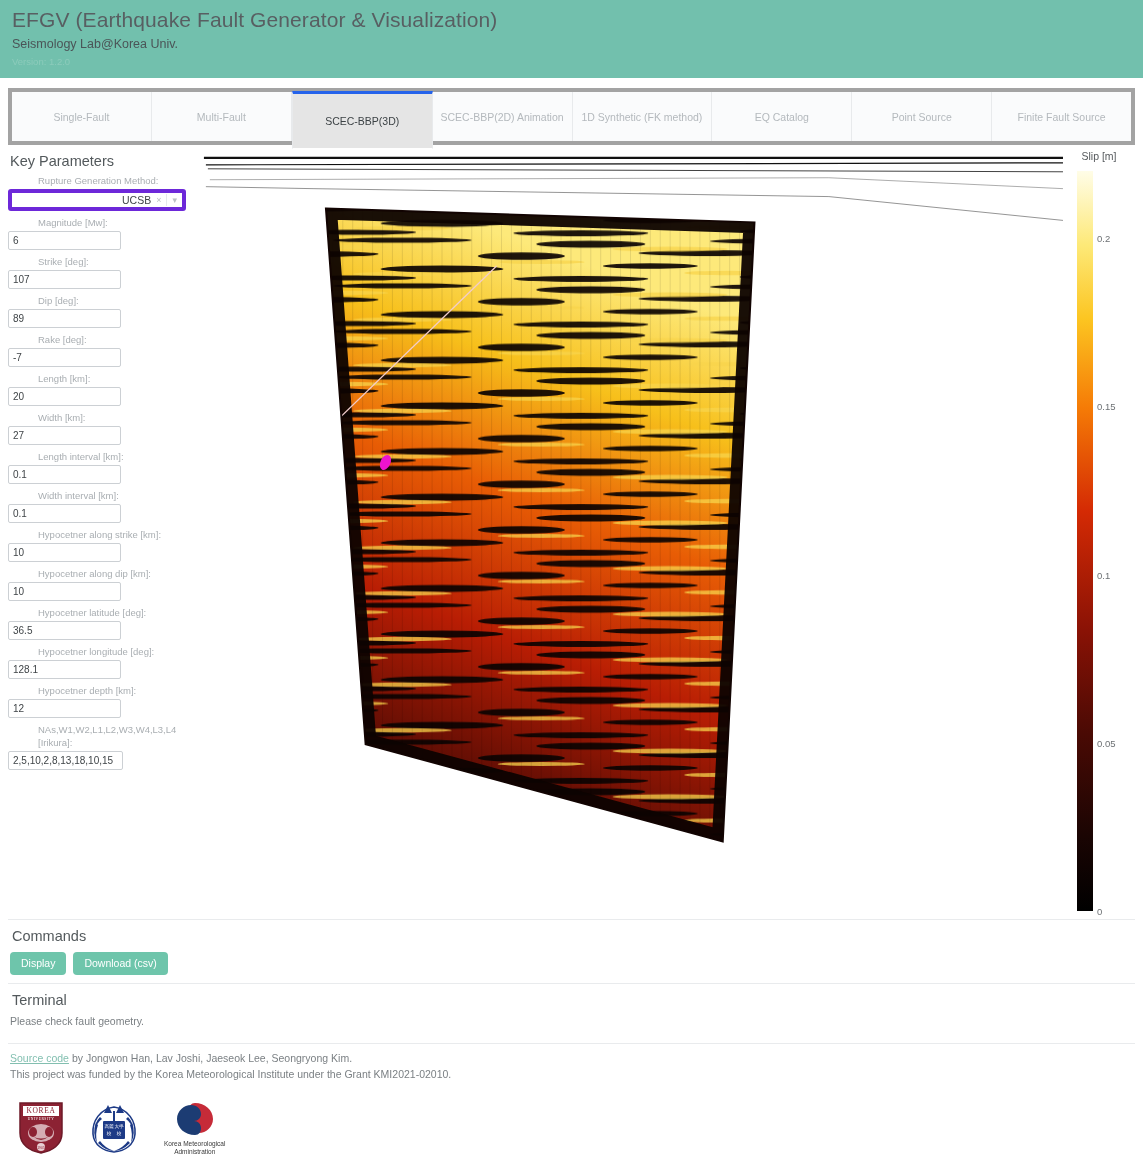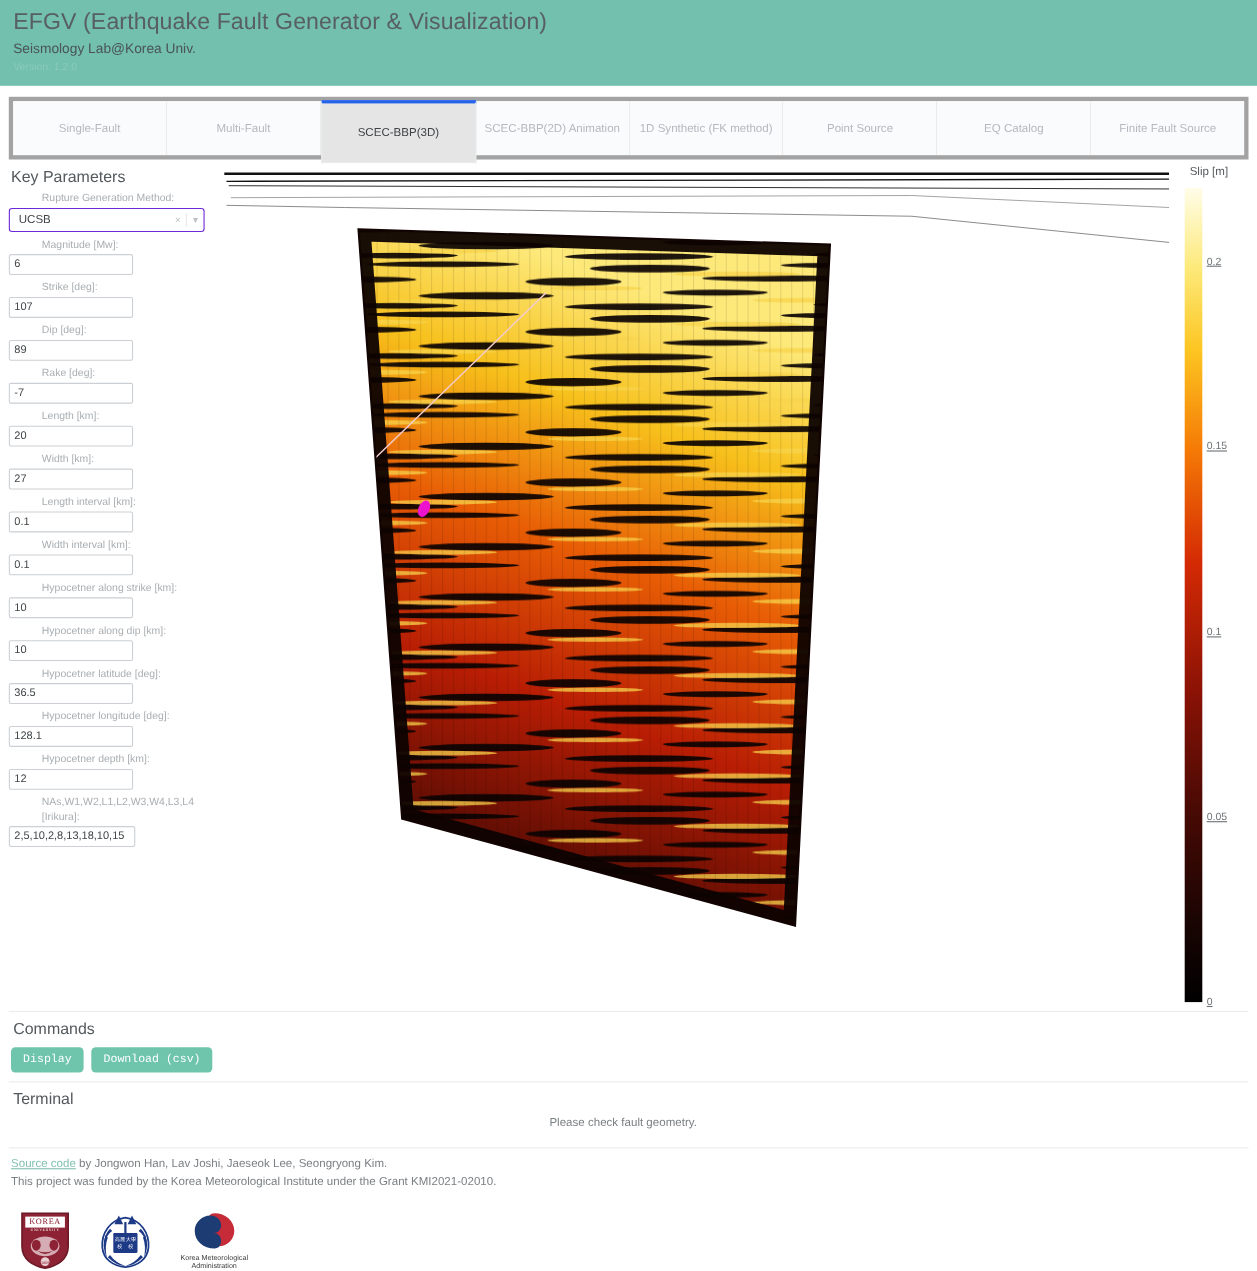--- a/index.html
+++ b/index.html
@@ -114,27 +114,28 @@
     font-family:"Liberation Sans", sans-serif;
     background:#fff;
     outline:none;
     display:block;
     margin-bottom:5px;
   }
   .txt-input.wide { width:115px; }
   .select-box {
     width:178px;
     height:22px;
-    border:1px solid #6d28d9;
+    border:4px solid #6d28d9;
     border-radius:3px;
     background:#fff;
     display:flex;
     align-items:center;
     margin-bottom:5px;
     cursor:pointer;
+    text-align:right;
   }
   .select-box .val {
     flex:1;
     font-size:10.5px;
     color:#3f4447;
     padding-left:8px;
   }
   .select-box .clear,
   .select-box .caret {
     font-size:9px;
@@ -186,44 +187,42 @@
       #fde978 90%,
       #fffde8 100%);
   }
   .cbar-ticks { position:absolute; left:34px; top:26px; height:740px; width:40px; }
   .cbar-tick {
     position:absolute;
     font-size:9.5px;
     color:#6d7174;
     transform:translateY(-50%);
     white-space:nowrap;
-    text-decoration:underline;
   }
 
   
   .hr { border:none; border-top:1px solid #e9ebed; margin:6px 8px 0 8px; }
   .lower { padding:6px 20px 0 10px; }
   .btn-row { margin:6px 0 8px 0; display:flex; gap:7px; }
   .btn {
     background:#6ec5ab;
     color:#ffffff;
     border:none;
     border-radius:4px;
     font-size:10.5px;
     padding:5px 11px;
     cursor:pointer;
-    font-family:Liberation Mono, monospace;
+    font-family:Liberation Sans, sans-serif;
     line-height:13px;
   }
   .terminal-line {
     font-size:10.5px;
     color:#7b8084;
     line-height:16px;
     margin-top:3px;
-    text-align:center;
   }
   .credits {
     font-size:10.5px;
     color:#7b8084;
     line-height:16px;
   }
   .credits a {
     color:#82bfb0;
     text-decoration:underline;
   }
@@ -250,22 +249,22 @@
   <div class="sub">Seismology Lab@Korea Univ.</div>
   <div class="ver">Version: 1.2.0</div>
 </div>
 
 <div class="tabs" id="tab-bar">
     <div class="tab">Single-Fault</div>
     <div class="tab">Multi-Fault</div>
     <div class="tab active">SCEC-BBP(3D)</div>
     <div class="tab">SCEC-BBP(2D) Animation</div>
     <div class="tab">1D Synthetic (FK method)</div>
+    <div class="tab">EQ Catalog</div>
     <div class="tab">Point Source</div>
-    <div class="tab">EQ Catalog</div>
     <div class="tab">Finite Fault Source</div>
   </div>
 
 <div class="content">
 
   <div class="params">
     <div class="section-title">Key Parameters</div>
 
     <div class="field-label">Rupture Generation Method:</div>
     <div class="select-box">

